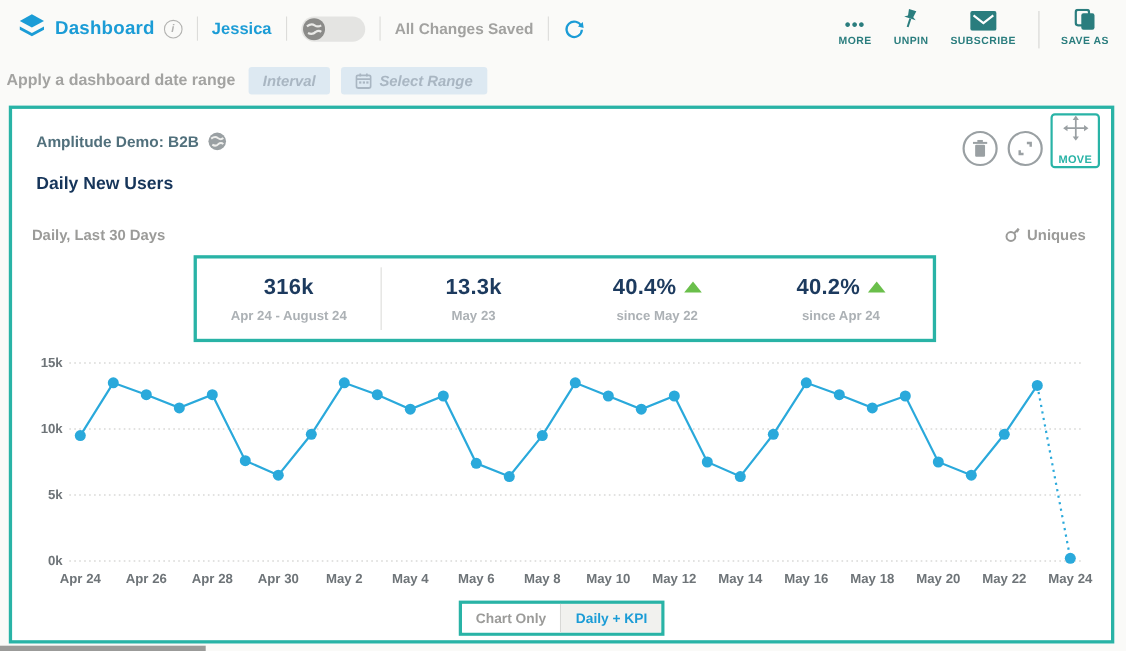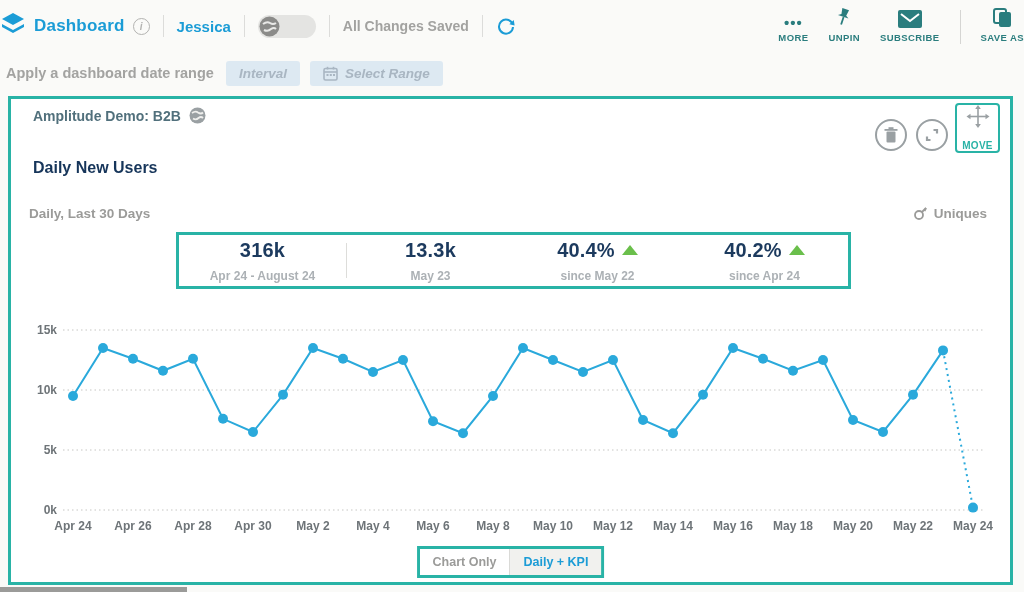--- a/index.html
+++ b/index.html
@@ -1,20 +1,20 @@
 <!DOCTYPE html>
 <html><head>
 <meta charset="utf-8">
 <style>
   * { margin:0; padding:0; box-sizing:border-box; }
   html,body { width:1024px; height:592px; overflow:hidden; }
   body { font-family:"Liberation Sans", sans-serif; background:#fafaf8; position:relative; color:#333; }
 
   
-  .header { position:absolute; top:0; left:0; width:1024px; height:52px; display:flex; align-items:center; padding:0 0; }
+  .header { position:absolute; top:0; left:0; width:1024px; height:52px; display:flex; align-items:center; padding:0 16px; }
   .hgroup { display:flex; align-items:center; }
   .app-title { font-size:17px; font-weight:bold; color:#1b9cd6; margin-left:8px; letter-spacing:.2px; }
   .info-circle { width:17px; height:17px; border:1.5px solid #b3b3b1; border-radius:50%; color:#b3b3b1;
                  font-size:10px; display:flex; align-items:center; justify-content:center; margin-left:8px; font-style:italic; font-weight:bold;}
   .hsep { width:1px; height:22px; background:#dcdcda; margin:0 13px; }
   .user-name { font-size:15px; font-weight:bold; color:#1b9cd6; }
   .toggle-pill { width:58px; height:23px; background:#e4e4e2; border-radius:12px; display:flex; align-items:center; padding:1px; }
   .status-text { font-size:14px; color:#a2a2a0; font-weight:600; }
   .header-actions { margin-left:auto; display:flex; align-items:flex-start; gap:20px; }
   .h-action { display:flex; flex-direction:column; align-items:center; gap:4px; cursor:pointer; }
@@ -24,34 +24,34 @@
   .dots { color:#2a7d7e; font-size:15px; font-weight:bold; letter-spacing:1px; line-height:10px; }
 
   
   .datebar { position:absolute; top:56px; left:0; width:1024px; height:34px; display:flex; align-items:center; padding:0 6px; }
   .datebar-label { font-size:14.5px; font-weight:bold; color:#a3a3a1; margin-right:12px; }
   .soft-btn { background:#dde9f2; color:#a9b6c2; font-style:italic; font-size:13.5px; font-weight:600;
               padding:5px 13px; border-radius:3px; margin-right:10px; display:flex; align-items:center; gap:7px; cursor:pointer;justify-content:flex-end; }
 
   
   .panel { position:absolute; left:8px; top:96px; width:1005px; height:489px; background:#fff; border:3px solid #29b3a6; }
-  .source-row { position:absolute; left:22px; top:8px; display:flex; align-items:center; gap:8px; }
+  .source-row { position:absolute; left:22px; top:21px; display:flex; align-items:center; gap:8px; }
   .source-label { font-size:14px; font-weight:600; color:#51707c; }
   .circle-btn { width:32px; height:32px; border:2px solid #9aa0a3; border-radius:50%; display:flex; align-items:center; justify-content:center; cursor:pointer; background:#fff; }
   .panel-tools { position:absolute; right:62px; top:20px; display:flex; gap:9px; }
   .move-btn { position:absolute; right:10px; top:4px; width:45px; height:50px; border:2.5px solid #29b3a6; border-radius:4px;
               background:#fff; display:flex; flex-direction:column; align-items:center; justify-content:center; gap:12px; cursor:pointer; }
   .move-label { font-size:10px; font-weight:bold; color:#29b3a6; letter-spacing:.3px; }
   .widget-title { position:absolute; left:22px; top:60px; font-size:16px; font-weight:bold; color:#16355a; }
   .subtitle-row { position:absolute; left:18px; top:107px; width:958px; display:flex; justify-content:space-between; align-items:center; }
   .subtitle { font-size:13.5px; color:#9b9b99; font-weight:600; }
   .uniques { display:flex; align-items:center; gap:6px; font-size:13.5px; color:#9b9b99; font-weight:600; cursor:pointer; }
 
   
-  .kpi-box { position:absolute; left:165px; top:133px; width:675px; height:57px; border:3px solid #29b3a6; background:#fff;
+  .kpi-box { position:absolute; left:165px; top:133px; width:675px; height:79px; border:3px solid #29b3a6; background:#fff;
              display:flex; align-items:stretch; }
   .kpi { flex:1; display:flex; flex-direction:column; align-items:center; justify-content:center; gap:7px; }
   .kpi-value-row { display:flex; align-items:center; gap:7px; }
   .kpi-value { font-size:20px; font-weight:bold; color:#1c3a5e; letter-spacing:.2px; }
   .kpi-label { font-size:12px; color:#acb1b5; font-weight:600; }
   .kpi-div { width:1px; background:#ddddda; margin:8px 0; }
   .tri-up { width:0; height:0; border-left:8px solid transparent; border-right:8px solid transparent; border-bottom:10px solid #6abf4b; }
 
   
   .chart-wrap { position:absolute; left:14px; top:219px; width:978px; height:232px; }

